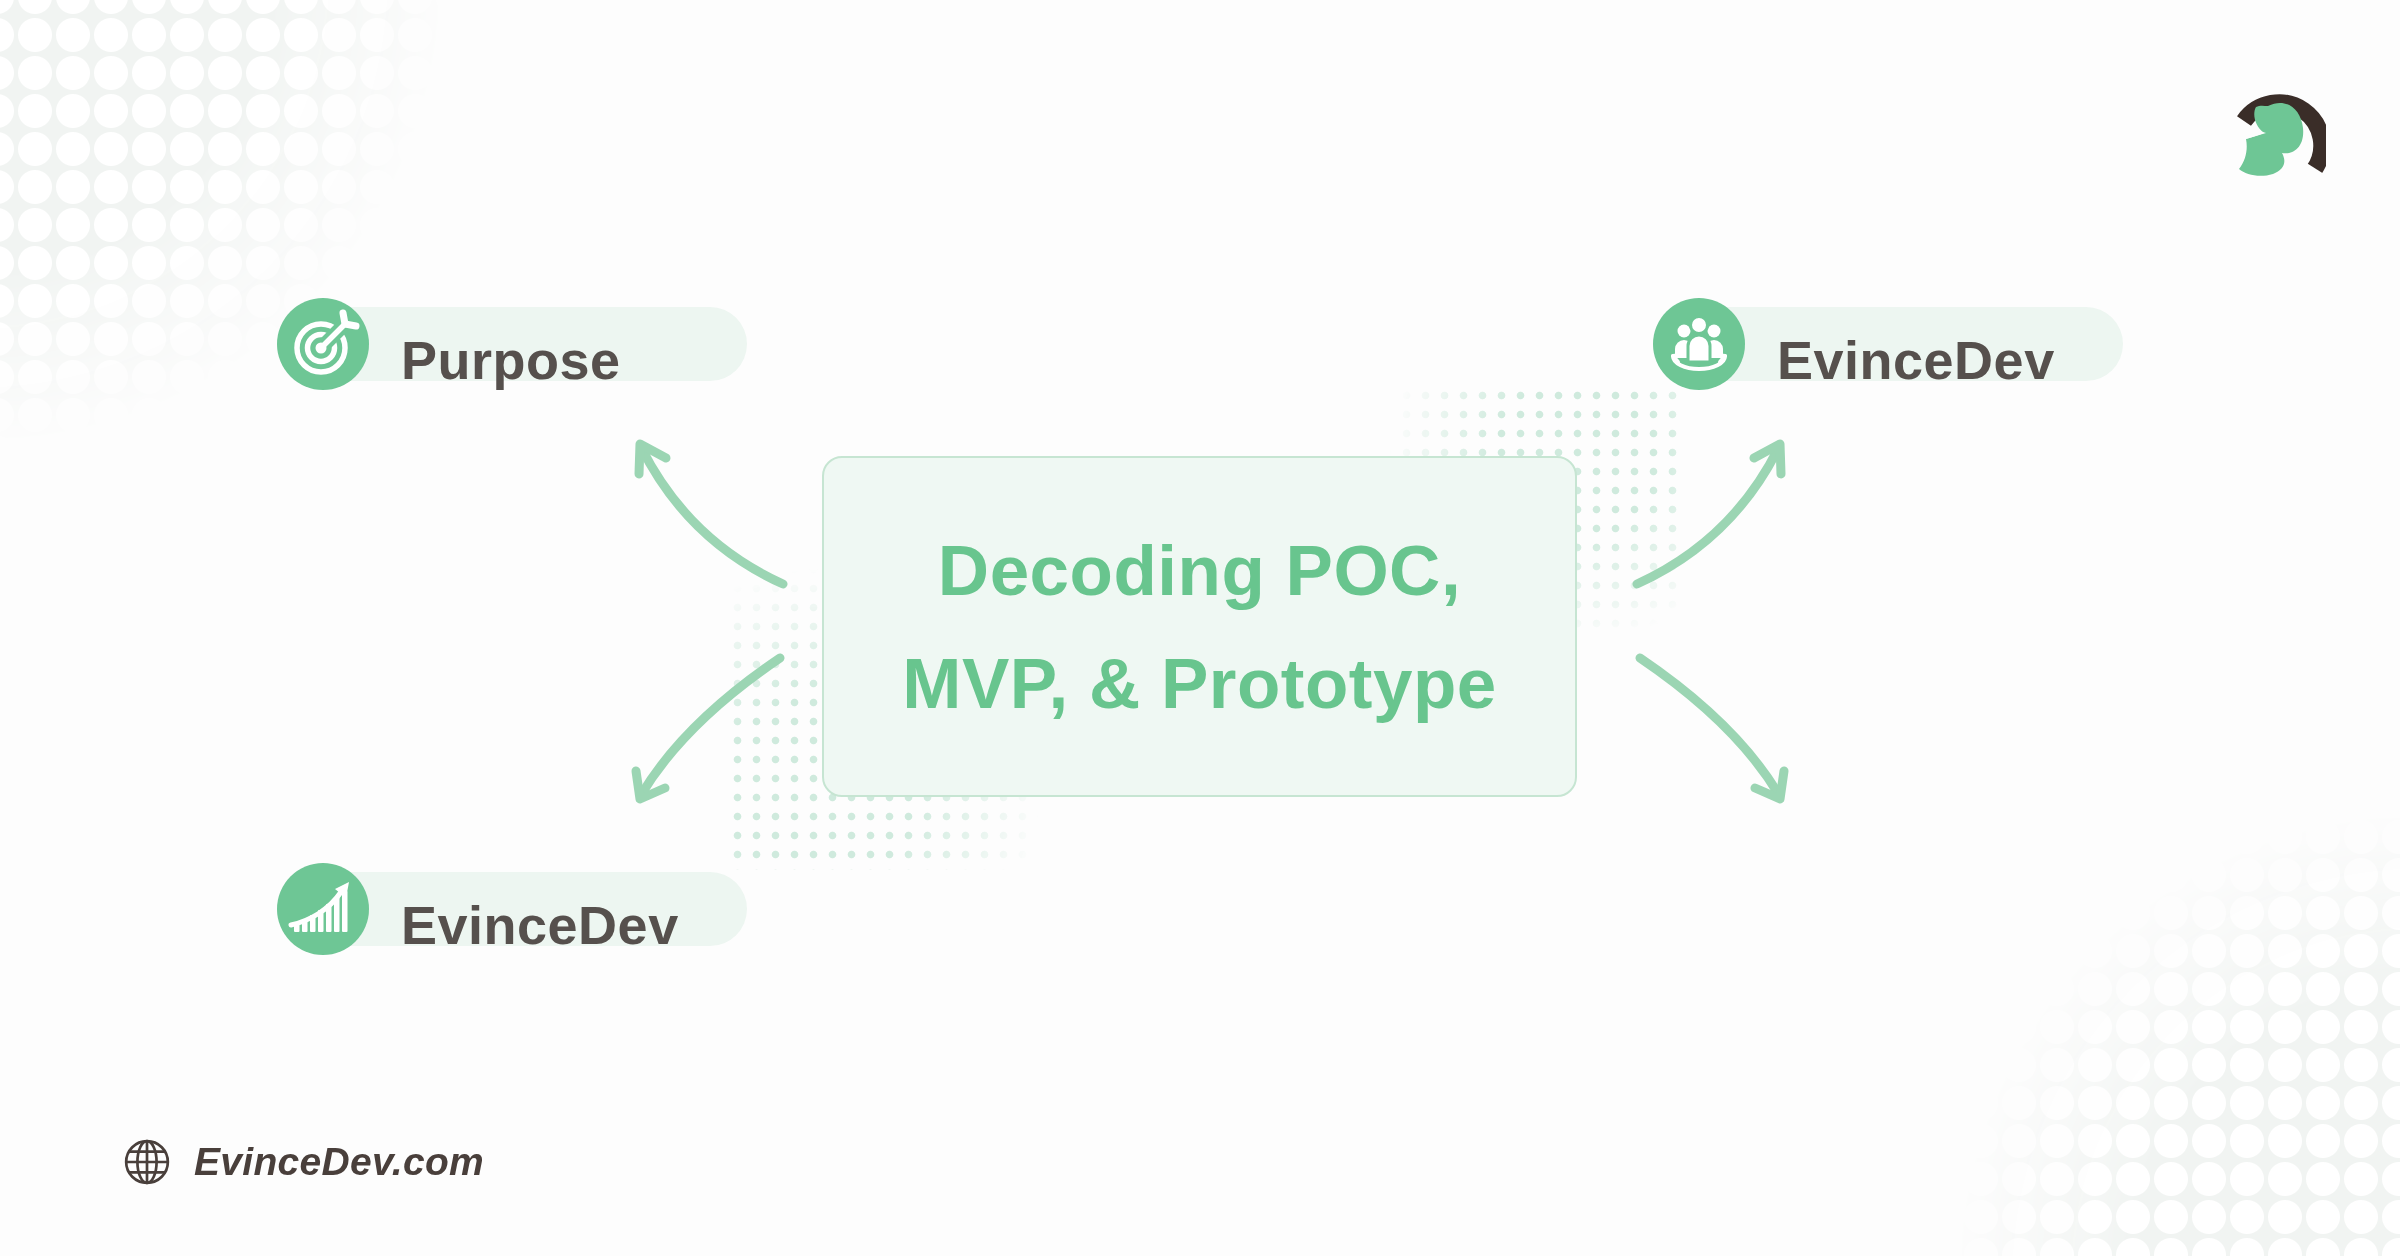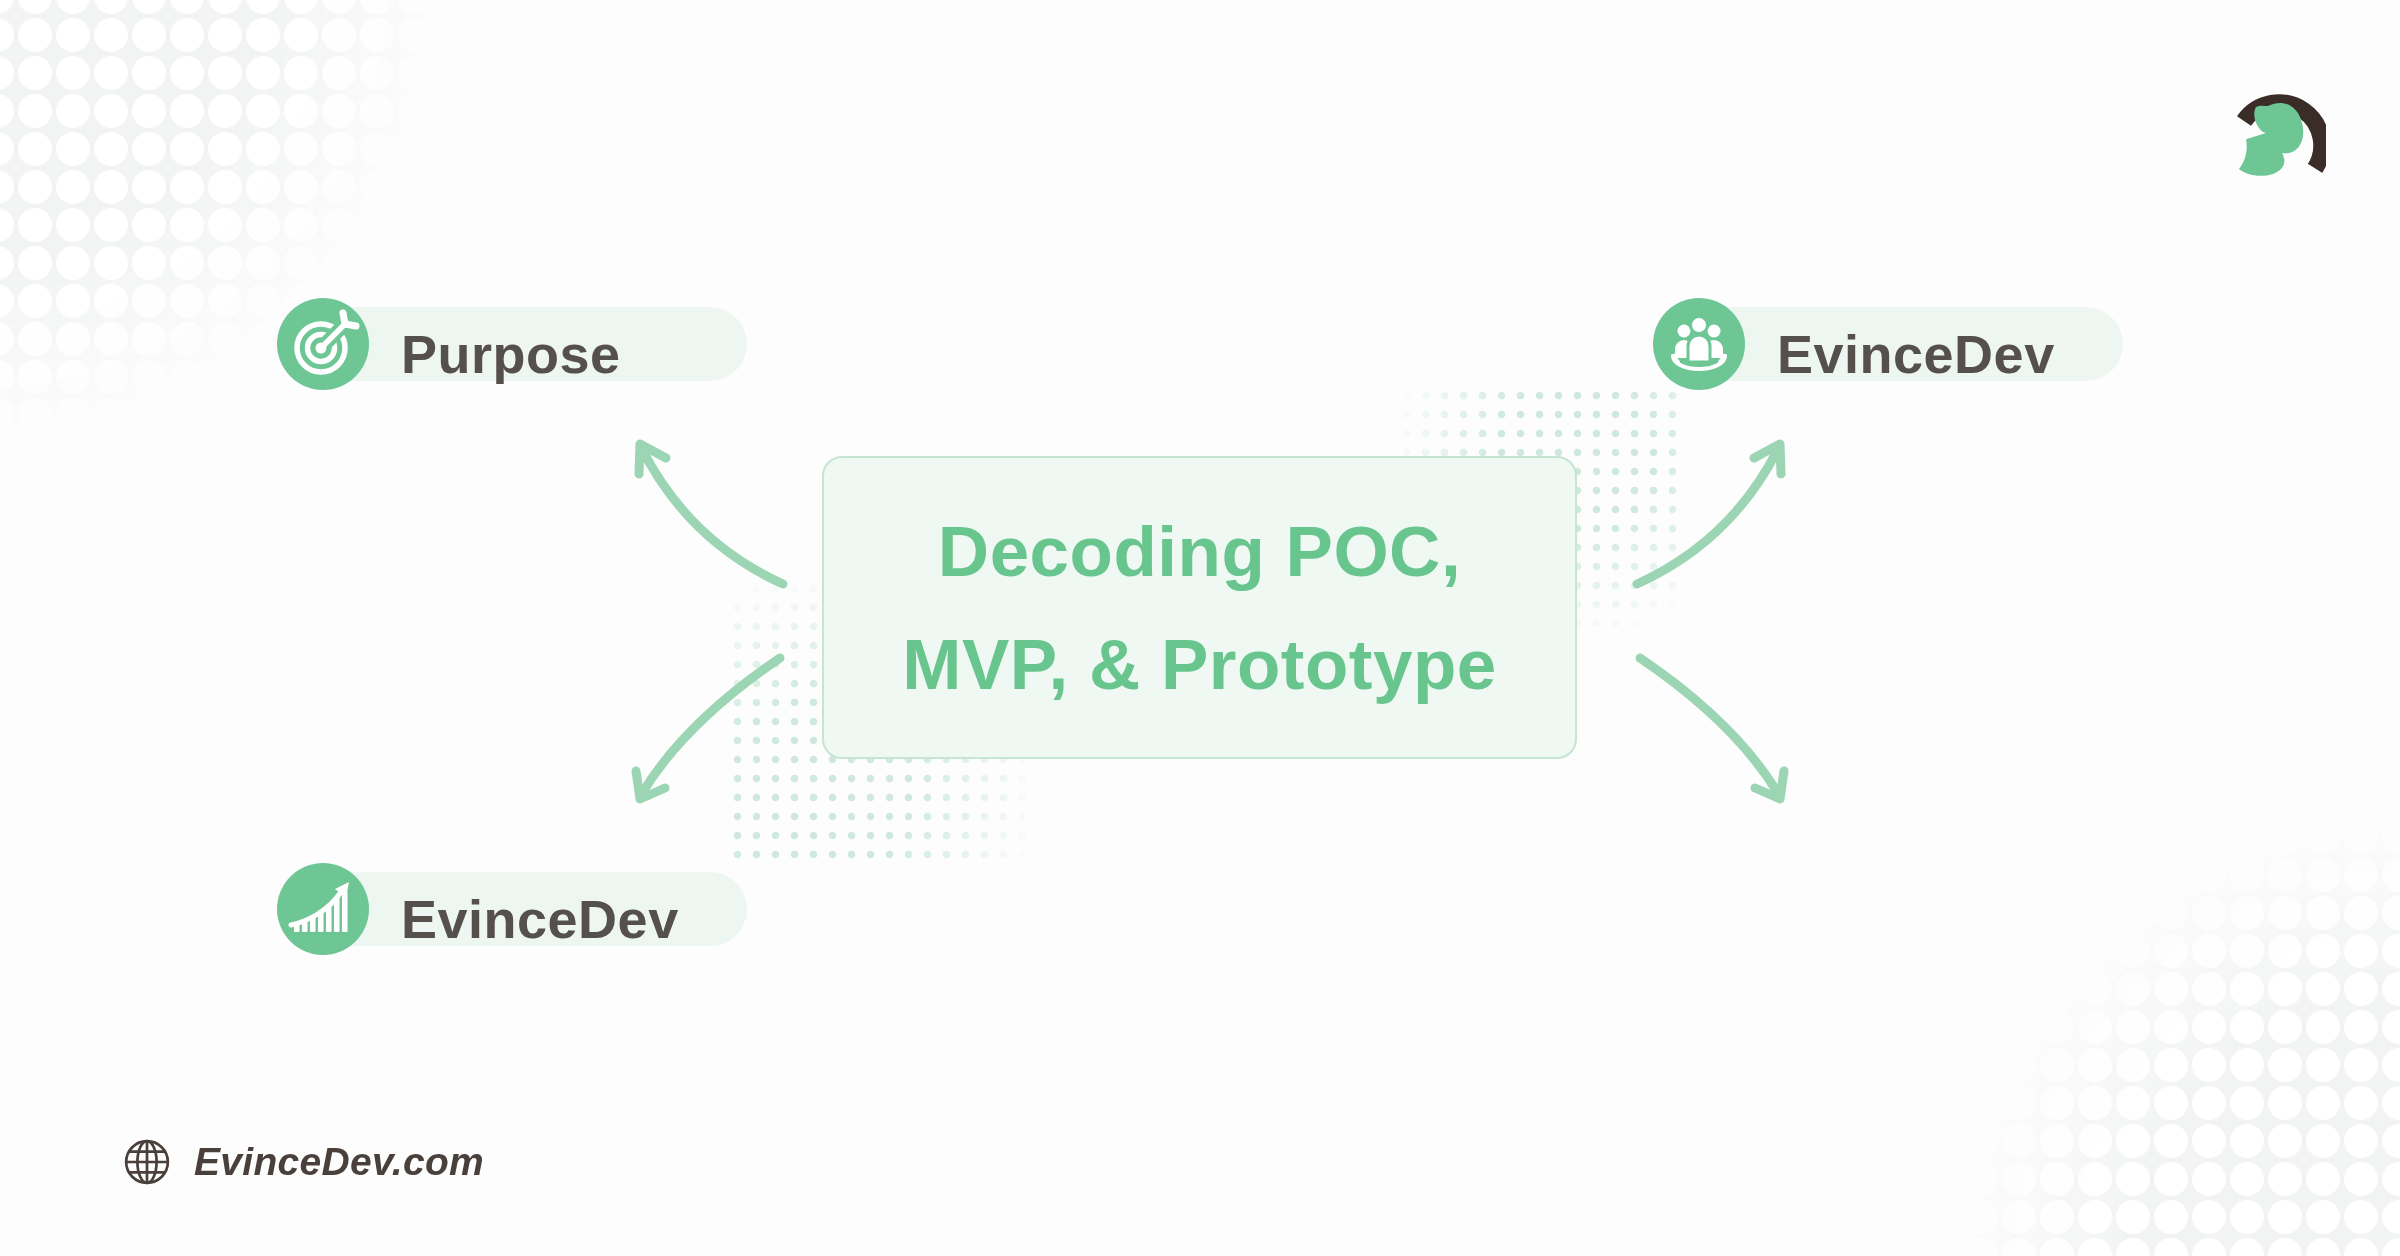--- a/index.html
+++ b/index.html
@@ -51,21 +51,21 @@
     mask-image:radial-gradient(circle at 66% 28%,#000 30%,transparent 70%);
   }
   .green-dots.bl{
     left:728px;top:560px;width:310px;height:310px;
     -webkit-mask-image:radial-gradient(circle at 30% 74%,#000 30%,transparent 70%);
     mask-image:radial-gradient(circle at 30% 74%,#000 30%,transparent 70%);
   }
   .arrows-layer{position:absolute;left:0;top:0;z-index:2;}
   
   .center-card{
-    position:absolute;z-index:3;left:822px;top:456px;width:755px;height:303px;
+    position:absolute;z-index:3;left:822px;top:456px;width:755px;height:341px;
     box-sizing:border-box;
     background:var(--box-bg);
     border:2px solid var(--box-border);
     border-radius:20px;
     display:flex;flex-direction:column;align-items:center;justify-content:center;gap:42px;
   }
   .center-card .title-line{
     font-size:71px;font-weight:700;color:var(--title-green);line-height:1;letter-spacing:0.5px;
     white-space:nowrap;
   }
@@ -74,21 +74,21 @@
   .node .pill{
     position:absolute;left:34px;top:9px;right:0;bottom:9px;
     background:var(--pill-bg);border-radius:37px;
   }
   .node .badge{
     position:absolute;left:0;top:0;width:92px;height:92px;border-radius:50%;
     background:var(--green-primary);
     display:flex;align-items:center;justify-content:center;
   }
   .node .label{
-    position:absolute;left:124px;top:10px;height:92px;display:flex;align-items:center;
+    position:absolute;left:124px;top:16px;height:92px;display:flex;align-items:center;
     font-size:54px;font-weight:700;color:var(--pill-text);letter-spacing:0.5px;white-space:nowrap;
   }
   .node.purpose{left:277px;top:298px;}
   .node.audience{left:1653px;top:298px;}
   .node.investment{left:277px;top:863px;}
   .node.output{left:1653px;top:863px;}
   
   .brand-logo{position:absolute;z-index:3;left:2226px;top:76px;width:100px;height:110px;}
   
   .footer{

